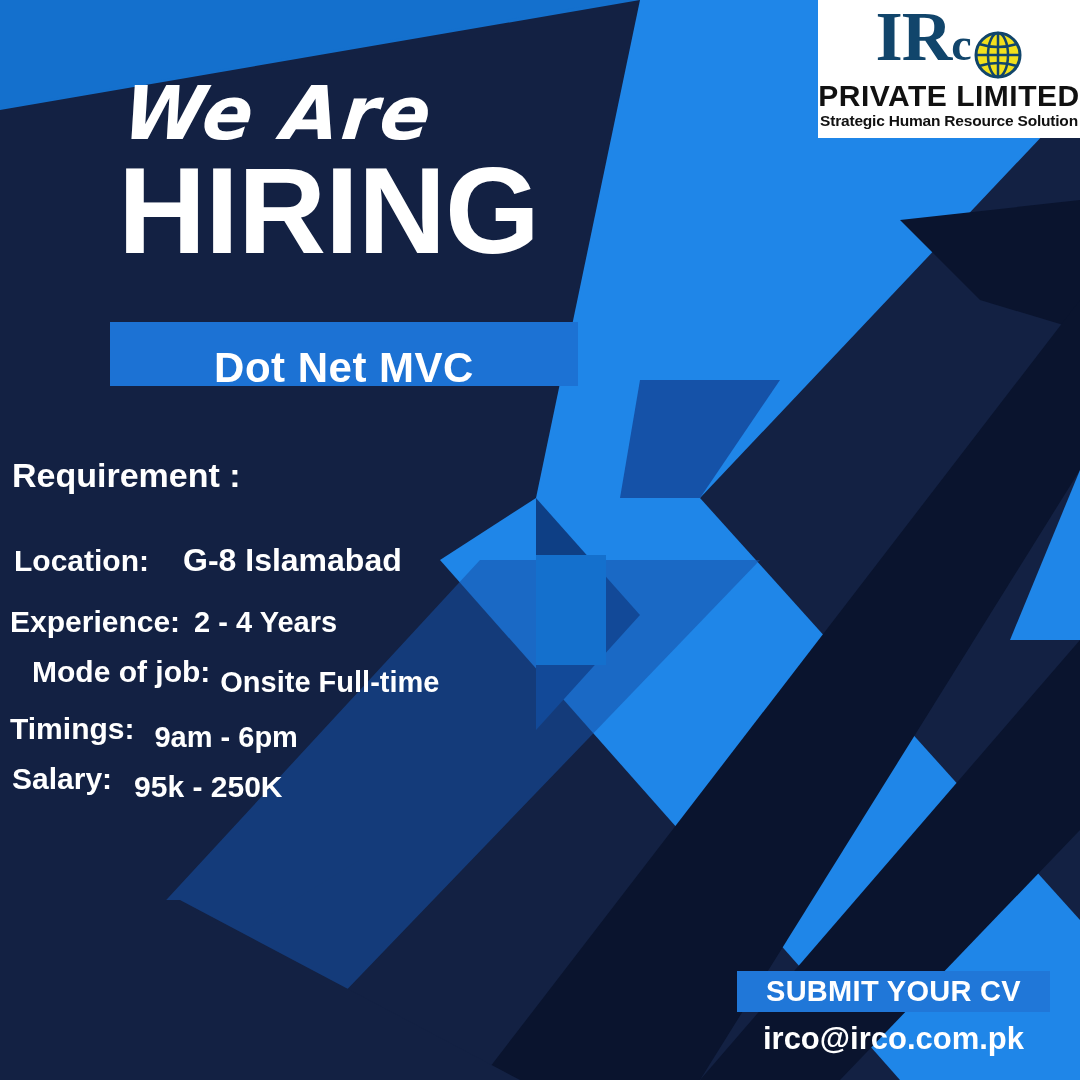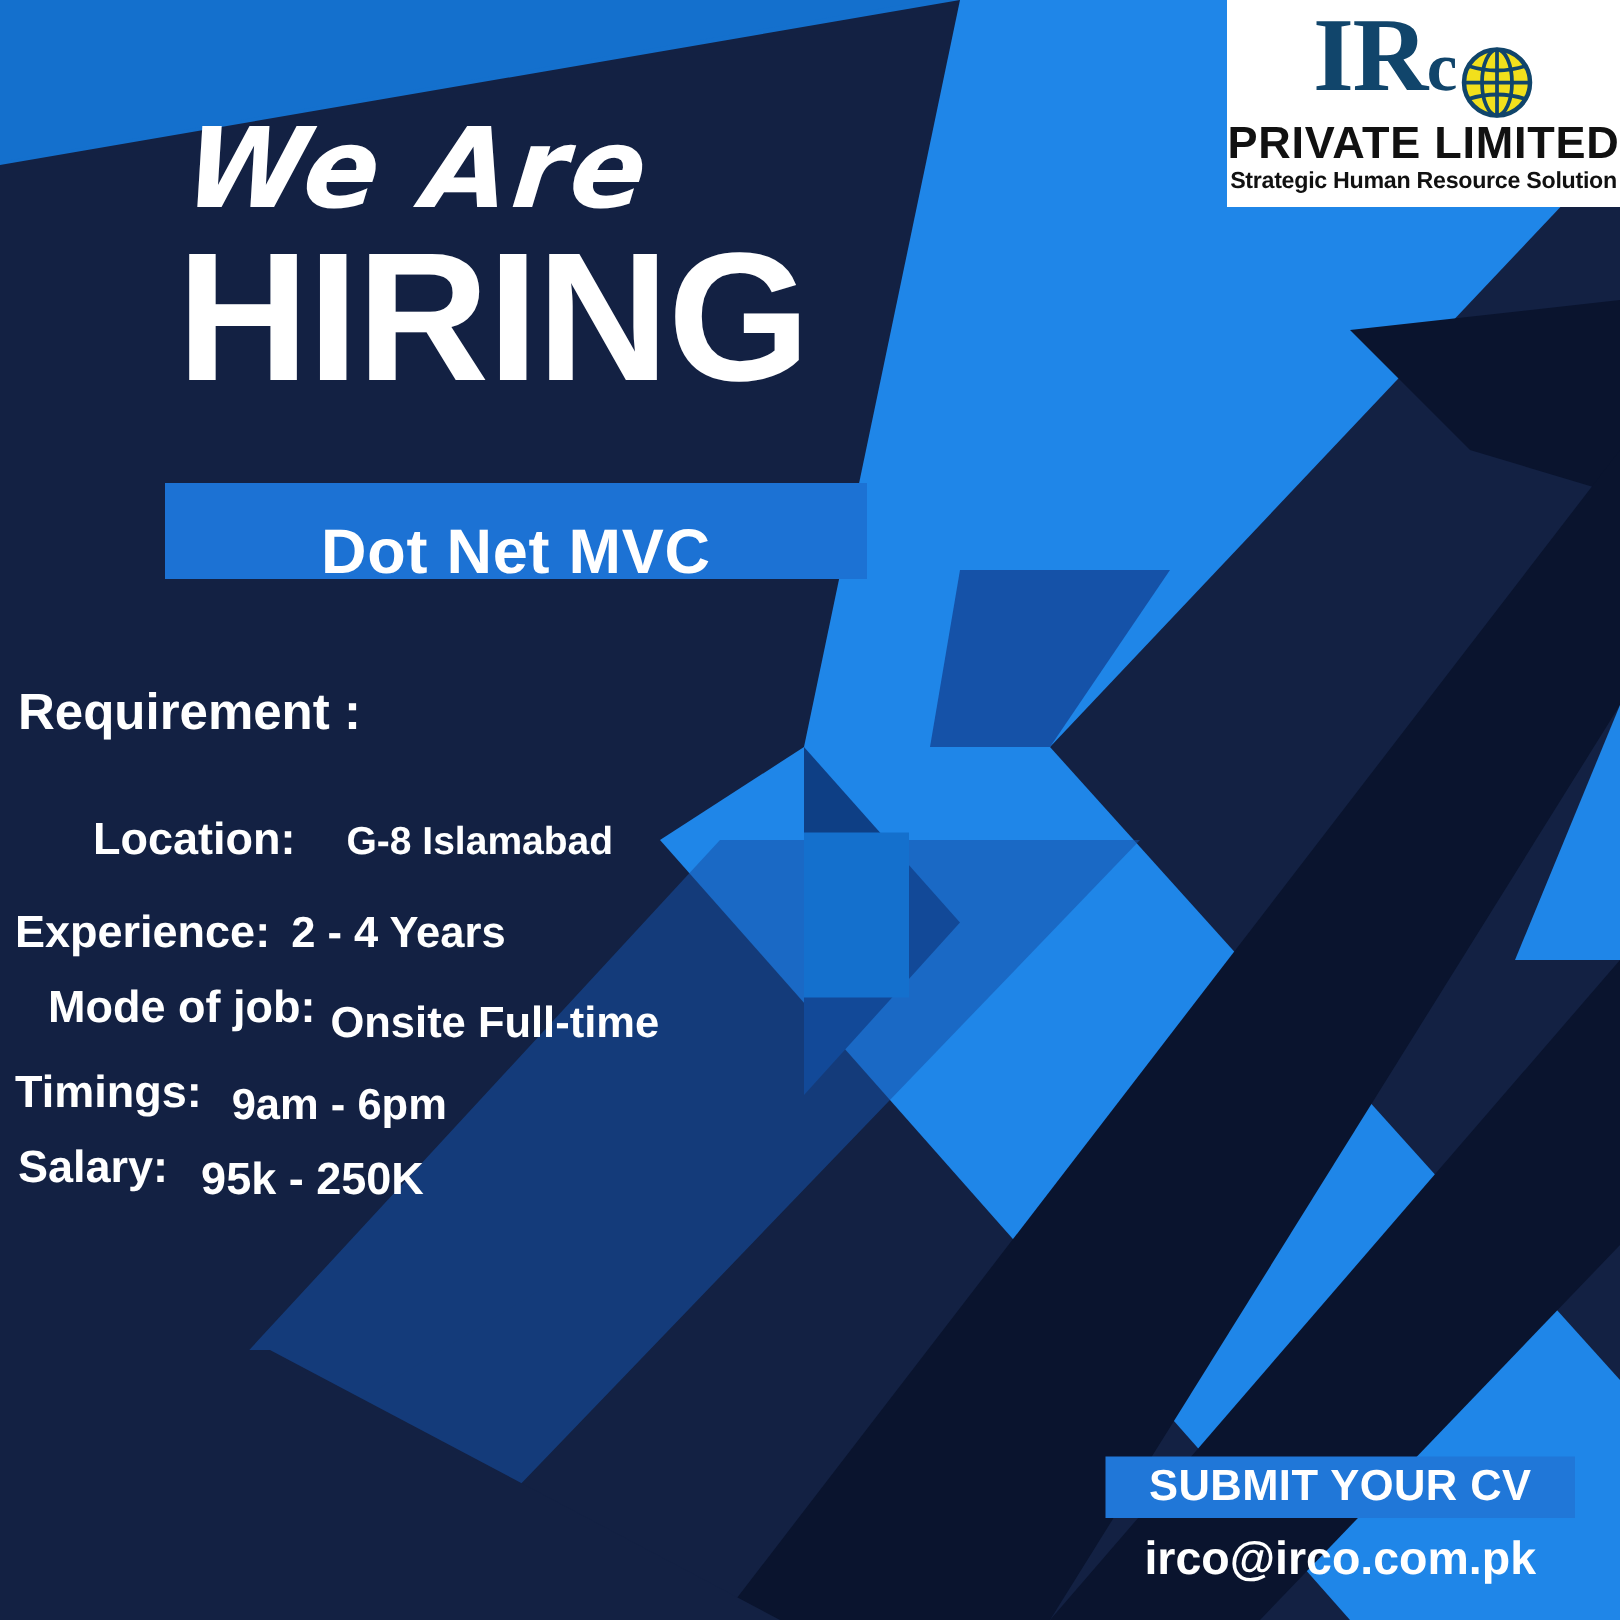--- a/index.html
+++ b/index.html
@@ -109,26 +109,26 @@
   .detail .lbl{
     font-family:"Liberation Sans", sans-serif;
     font-weight:bold;
     font-size:30px;
     line-height:32px;
     color:#ffffff;
   }
   .detail .val{
     font-family:"Liberation Sans", sans-serif;
     font-weight:bold;
-    font-size:26px;
+    font-size:32px;
     line-height:32px;
     color:#ffffff;
   }
 
-  .d-location  {left:14px; top:544px;margin-left:48px;}
+  .d-location  {left:14px; top:544px;}
   .d-location  .val{margin-left:34px;}
   .d-experience{left:10px; top:606px;}
   .d-experience .val{margin-left:14px;font-size:29px;}
   .d-mode      {left:0px;  top:656px;padding-left:32px;}
   .d-mode      .val{margin-left:10px;position:relative;top:10px;font-size:29px;}
   .d-timings   {left:10px; top:713px;align-items:flex-end;}
   .d-timings   .val{margin-left:20px;position:relative;top:8px;font-size:29px;}
   .d-salary    {left:12px; top:763px;}
   .d-salary    .val{margin-left:22px;position:relative;top:8px;font-size:30px;}
 

